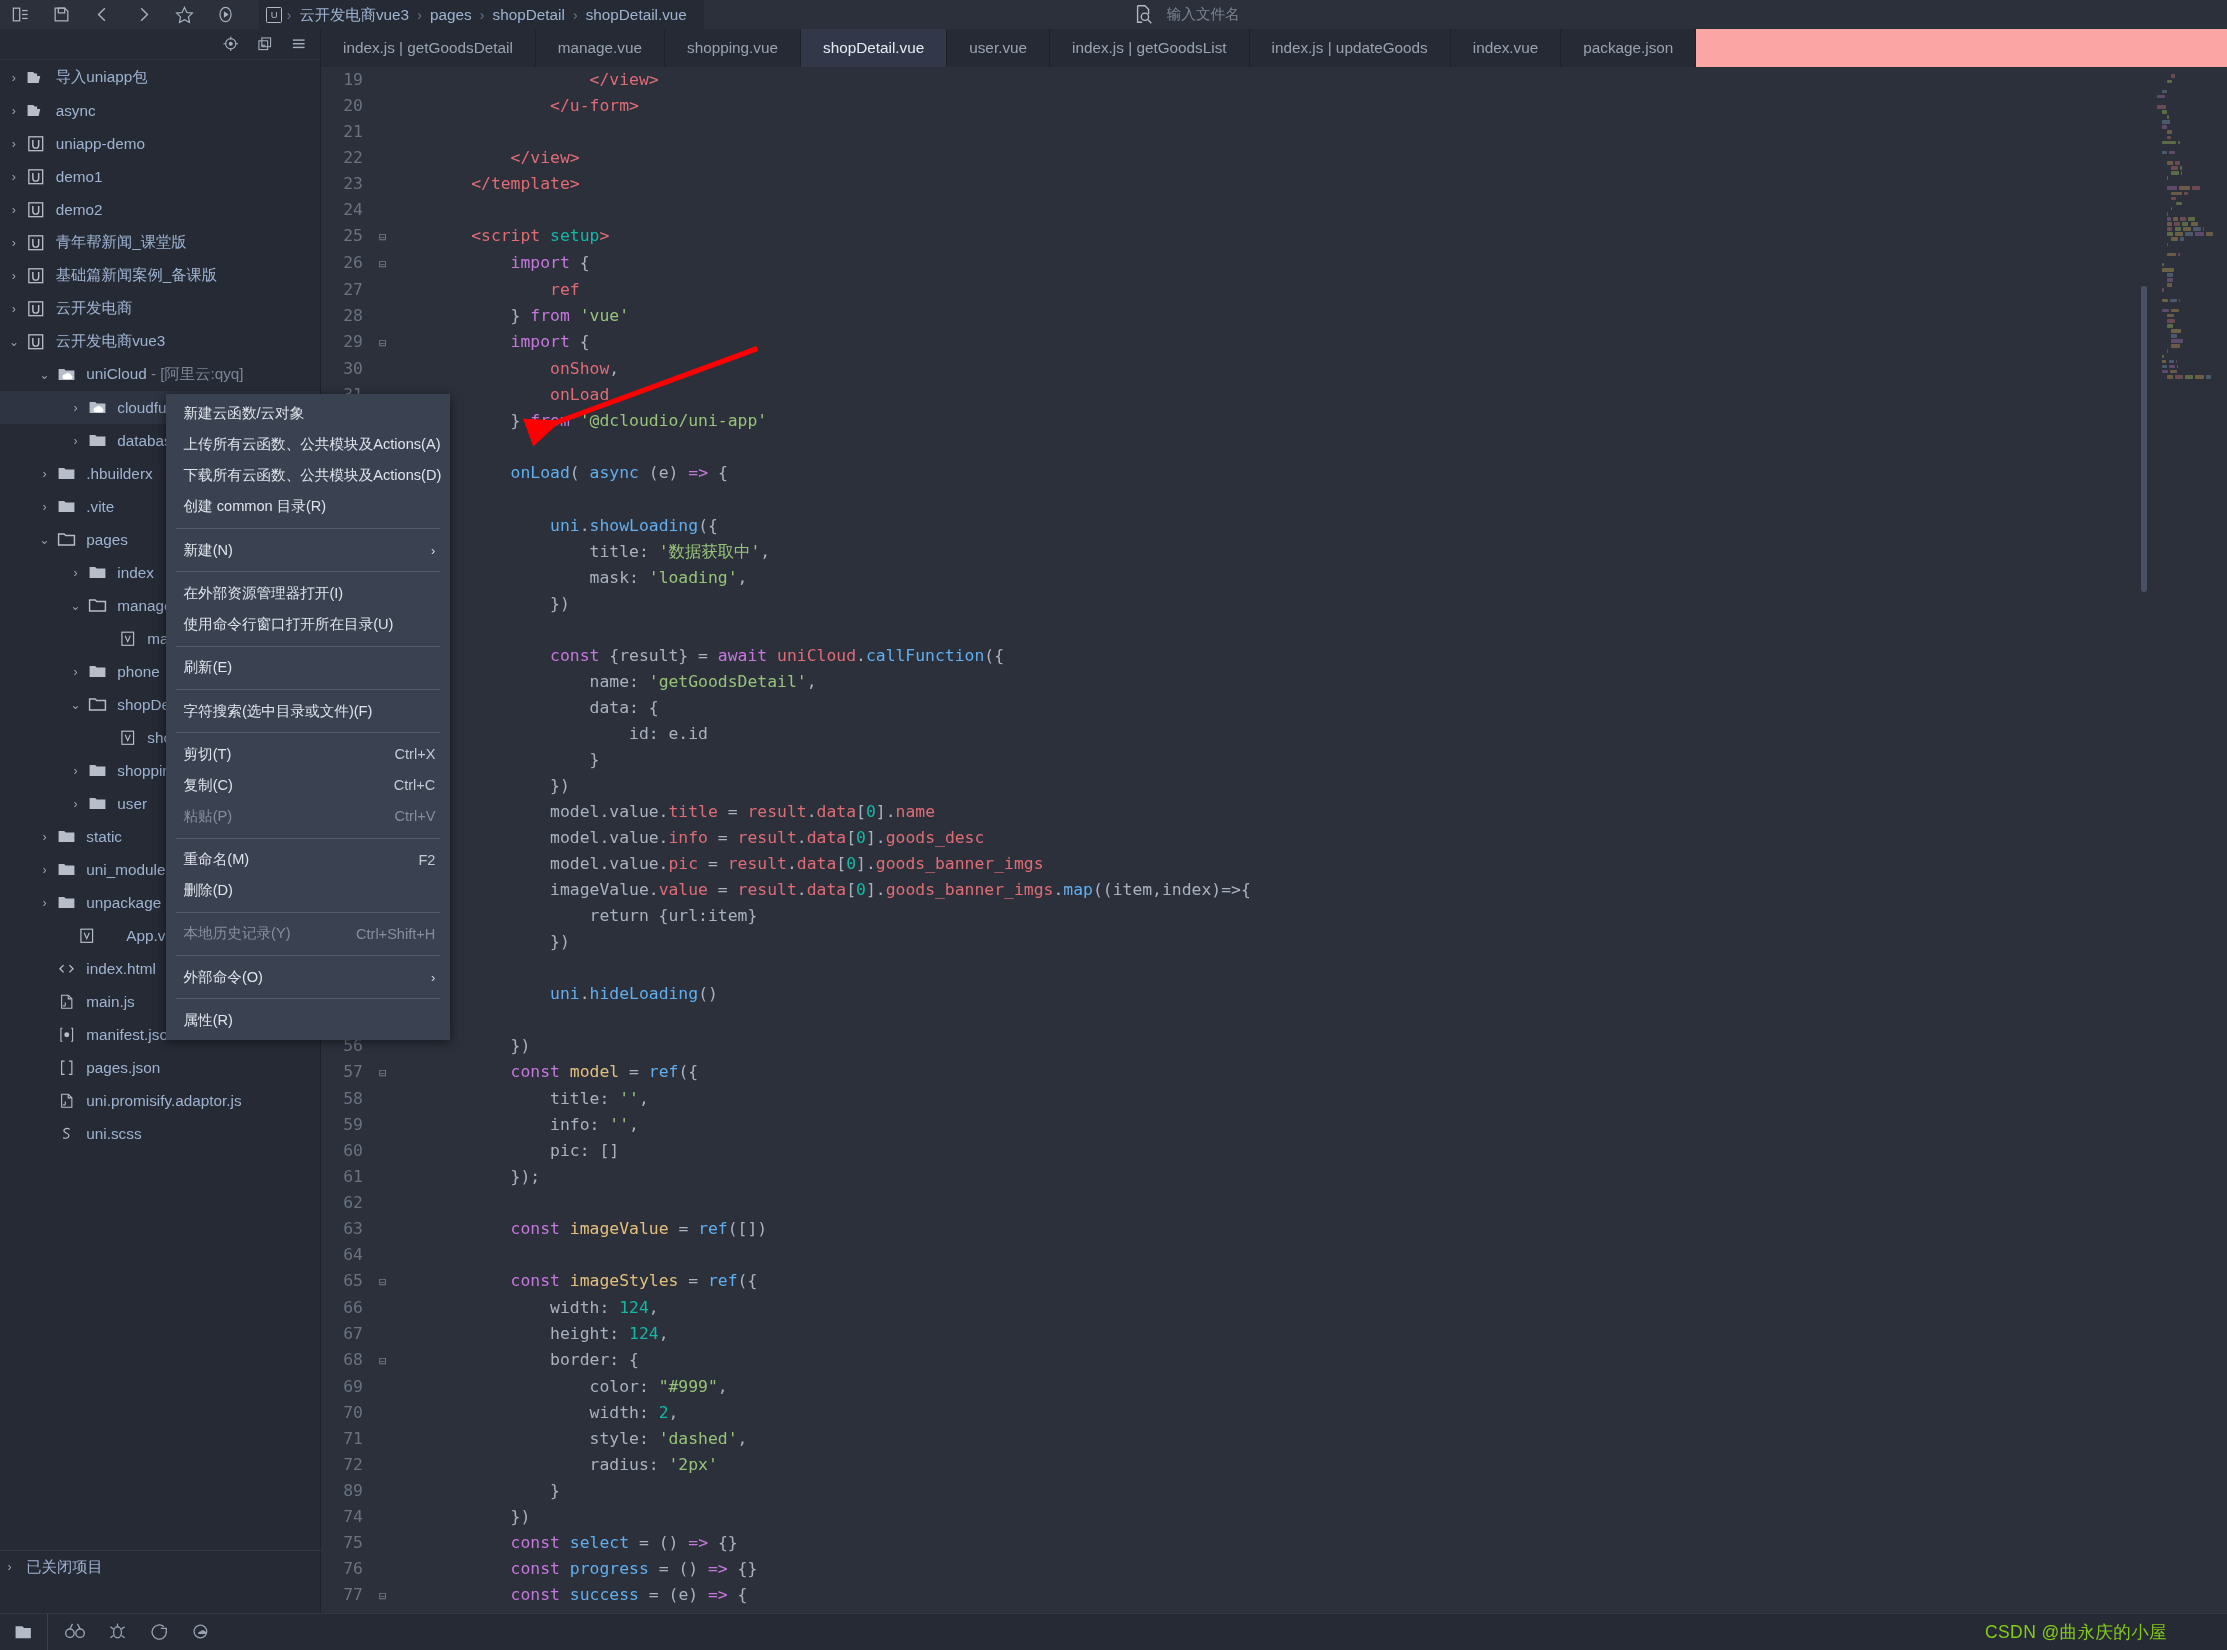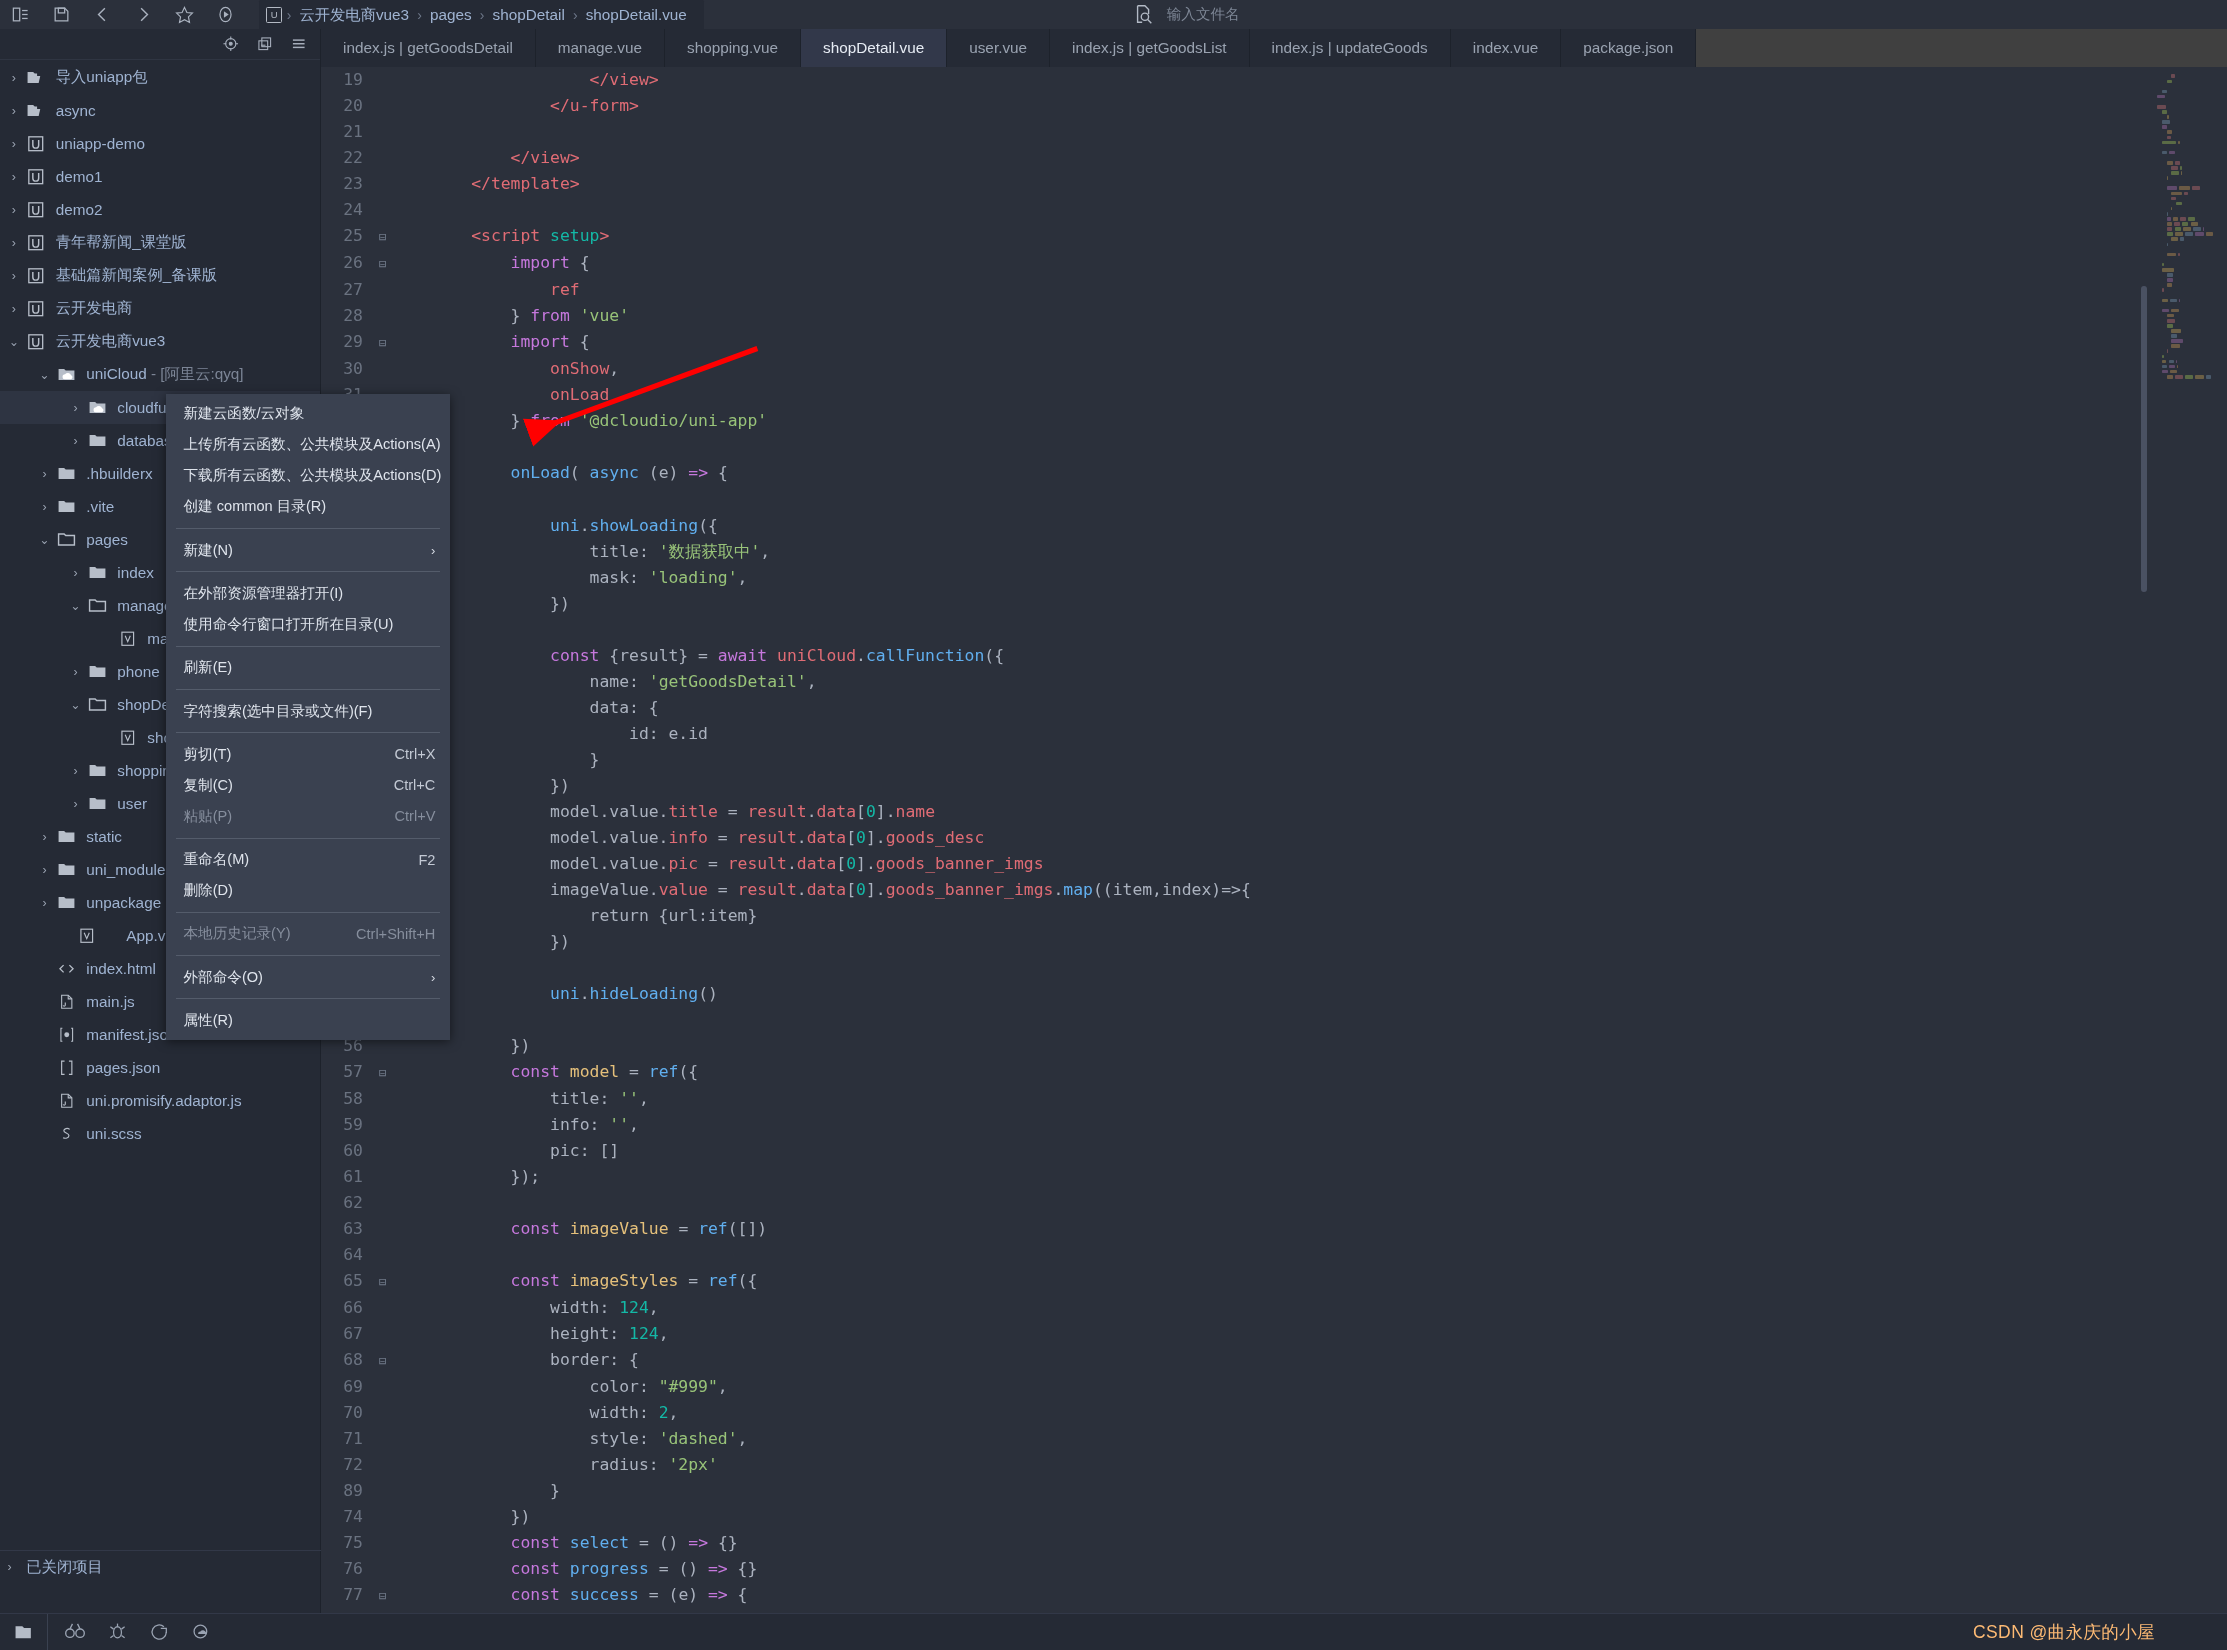--- a/index.html
+++ b/index.html
@@ -94,28 +94,28 @@
     background: #252a35; border-top: 0.7px solid #323848;
     display: flex; align-items: center;
   }
   .sb-file-ic { width: 47px; display:flex; align-items:center; justify-content:center; color:#b5bcc7; }
   .status-tools {
     display: flex; align-items: center; gap: 22px; padding-left: 16px;
     border-left: 0.7px solid #3a4150; height: 38px;
     color: #9aa3b2;
   }
   .csdn {
-    position: absolute; right: 72px; bottom: 7.3px;
-    font-size: 17.5px; color: #fdba74; letter-spacing: 0.4px;
+    position: absolute; right: 60px; bottom: 7.3px;
+    font-size: 17.5px; color: #84cc16; letter-spacing: 0.4px;
   }
 
   
   .tabbar {
     position: absolute; left: 321px; top: 29px; width: 1906px; height: 38px;
-    background: #404040; display: flex; align-items: stretch;
+    background: #fca5a5; display: flex; align-items: stretch;
   }
   .tab {
     display: flex; align-items: center; justify-content: center;
     padding: 0 22px; font-size: 15.3px; color: #9aa3b1;
     border-right: 0.7px solid #1d222b;
     background: #252a35; white-space: nowrap;
   }
   .tab.active { background: #32384a; color: #e7ecf4; }
 
   

